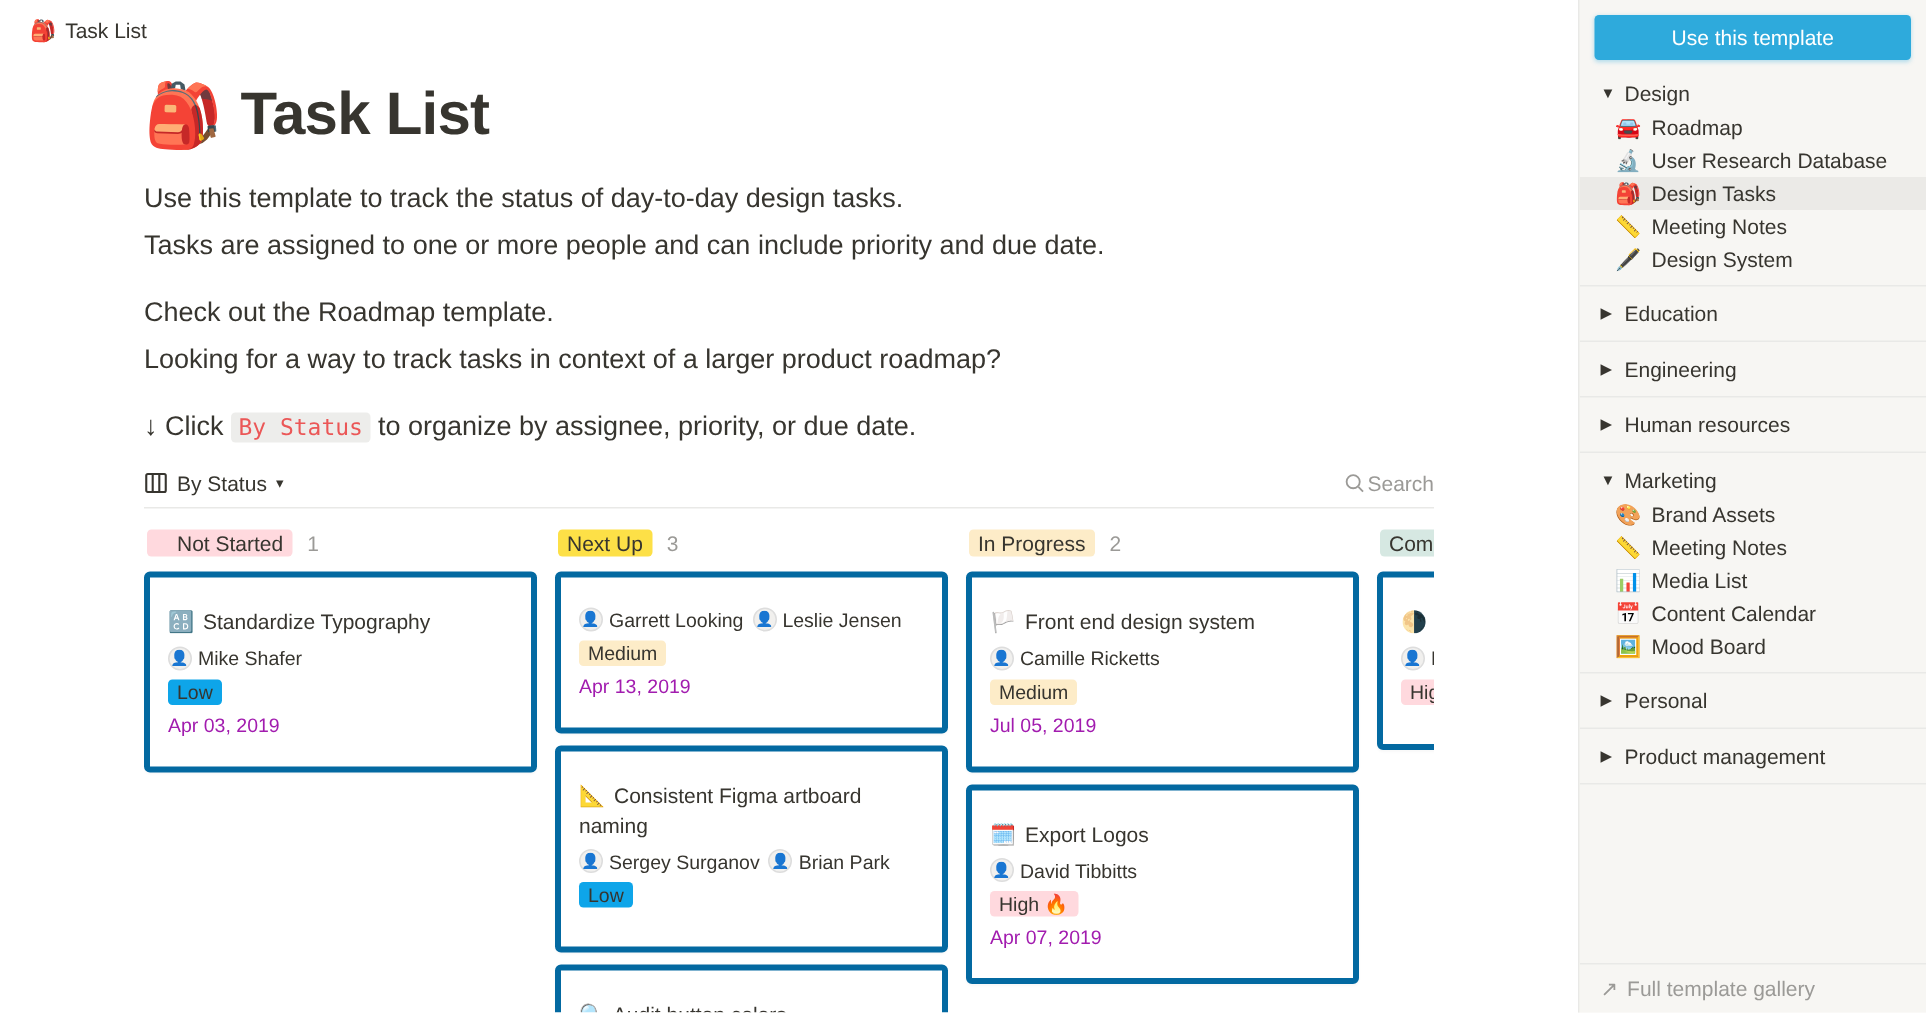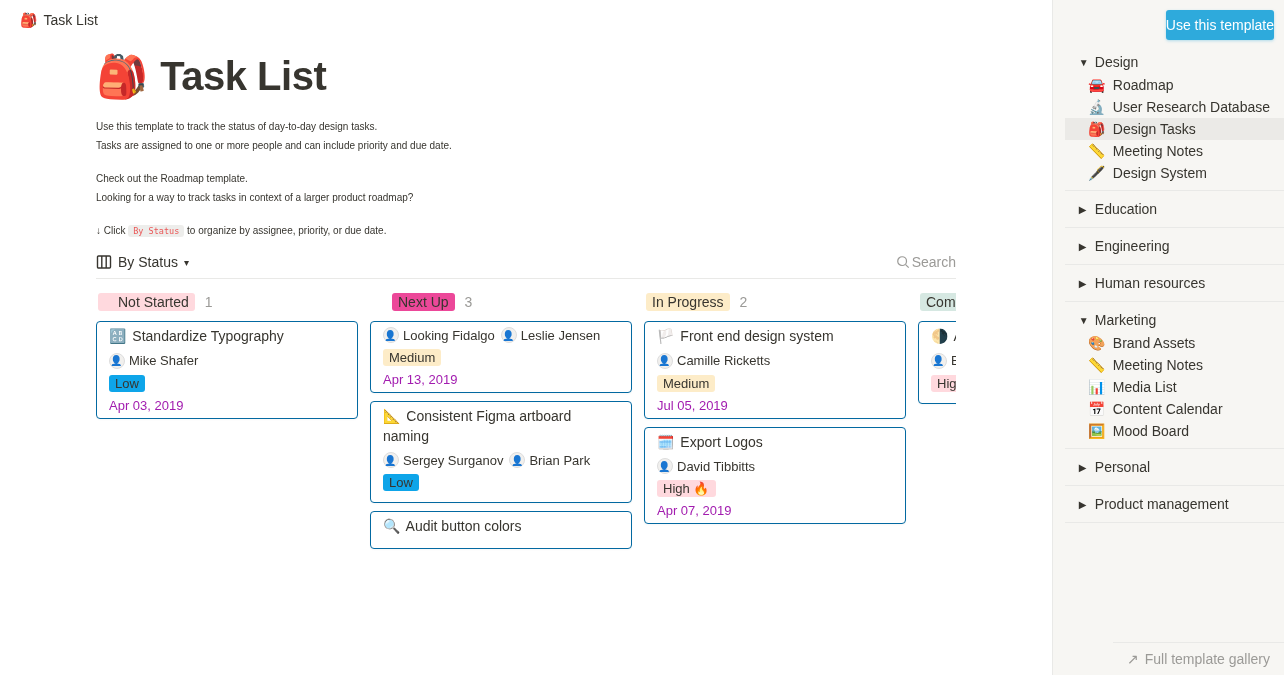--- a/index.html
+++ b/index.html
@@ -33,21 +33,21 @@
       flex: 1;
     }
     .page-title {
       display: flex;
       align-items: center;
       gap: 12px;
       margin-bottom: 18px;
     }
     .page-title .emoji { font-size: 42px; }
     .page-title h1 { font-size: 40px; font-weight: 700; letter-spacing: -0.5px; }
-    .description { color: #37352f; font-size: 10px; line-height: 1.5; margin-bottom: 4px; }
+    .description { color: #37352f; font-size: 18px; line-height: 1.5; margin-bottom: 4px; }
     .desc-block { margin-bottom: 18px; }
     .inline-code {
       font-family: SFMono-Regular, Consolas, monospace;
       font-size: 85%;
       background: rgba(135,131,120,0.15);
       color: #eb5757;
       padding: 1px 5px;
       border-radius: 3px;
     }
     .view-bar {
@@ -88,29 +88,29 @@
       align-items: center;
       gap: 10px;
       padding: 2px 2px 10px 2px;
     }
     .col-tag {
       font-size: 14px;
       padding: 1px 6px;
       border-radius: 3px;
     }
     .tag-not-started { background: #ffd9de; padding-left: 20px; }
-    .tag-next-up { background: #ec4899; margin-left: 20px; }
+    .tag-next-up { background: #fde047; }
     .tag-in-progress { background: #fdecc8; }
     .tag-completed { background: #d6e8e2; }
     .col-count { color: #9b9a97; font-size: 14px; }
     .card {
       background: #fff;
-      border: 1px solid #0369a1;
+      border: 4px solid #0369a1;
       border-radius: 4px;
-      padding: 5px 12px;
+      padding: 20px 12px;
       margin-bottom: 8px;
       box-shadow: 0 1px 2px rgba(15,15,15,0.03);
       cursor: pointer;
     }
     .card-title { font-weight: 500; font-size: 14px; margin-bottom: 6px; line-height: 1.4; }
     .card-title .emoji { margin-right: 2px; }
     .assignees { display: flex; align-items: center; gap: 6px; flex-wrap: wrap; font-size: 13px; color: #37352f; margin-bottom: 6px; }
     .avatar {
       width: 16px; height: 16px; border-radius: 50%;
       background: #f1f0ee;
@@ -133,21 +133,20 @@
     
     .sidebar {
       width: 232px;
       flex-shrink: 0;
       background: #f7f6f3;
       border-left: 1px solid #e9e9e7;
       display: flex;
       flex-direction: column;
       overflow-y: auto;
       font-size: 14px;
-      align-items: flex-end;
     }
     .use-template-btn {
       margin: 10px 10px 4px 10px;
       background: #2eaadc;
       color: #fff;
       border: none;
       border-radius: 3px;
       padding: 7px 0;
       font-size: 14px;
       font-weight: 500;
@@ -259,21 +258,21 @@
         </div>
         <div class="column">
           <div class="col-header">
             <span class="col-tag tag-next-up">Next Up</span>
             <span class="col-count">3</span>
           </div>
           <div class="card">
             <div class="assignees">
               <span class="assignee">
                 <span class="avatar">👤</span>
-                <span>Looking Fidalgo</span>
+                <span>Garrett Looking</span>
               </span>
               <span class="assignee">
                 <span class="avatar">👤</span>
                 <span>Leslie Jensen</span>
               </span>
             </div>
             <div><span class="priority-tag prio-medium">Medium</span></div>
             <div class="card-date">Apr 13, 2019</div>
           </div>
           <div class="card">

